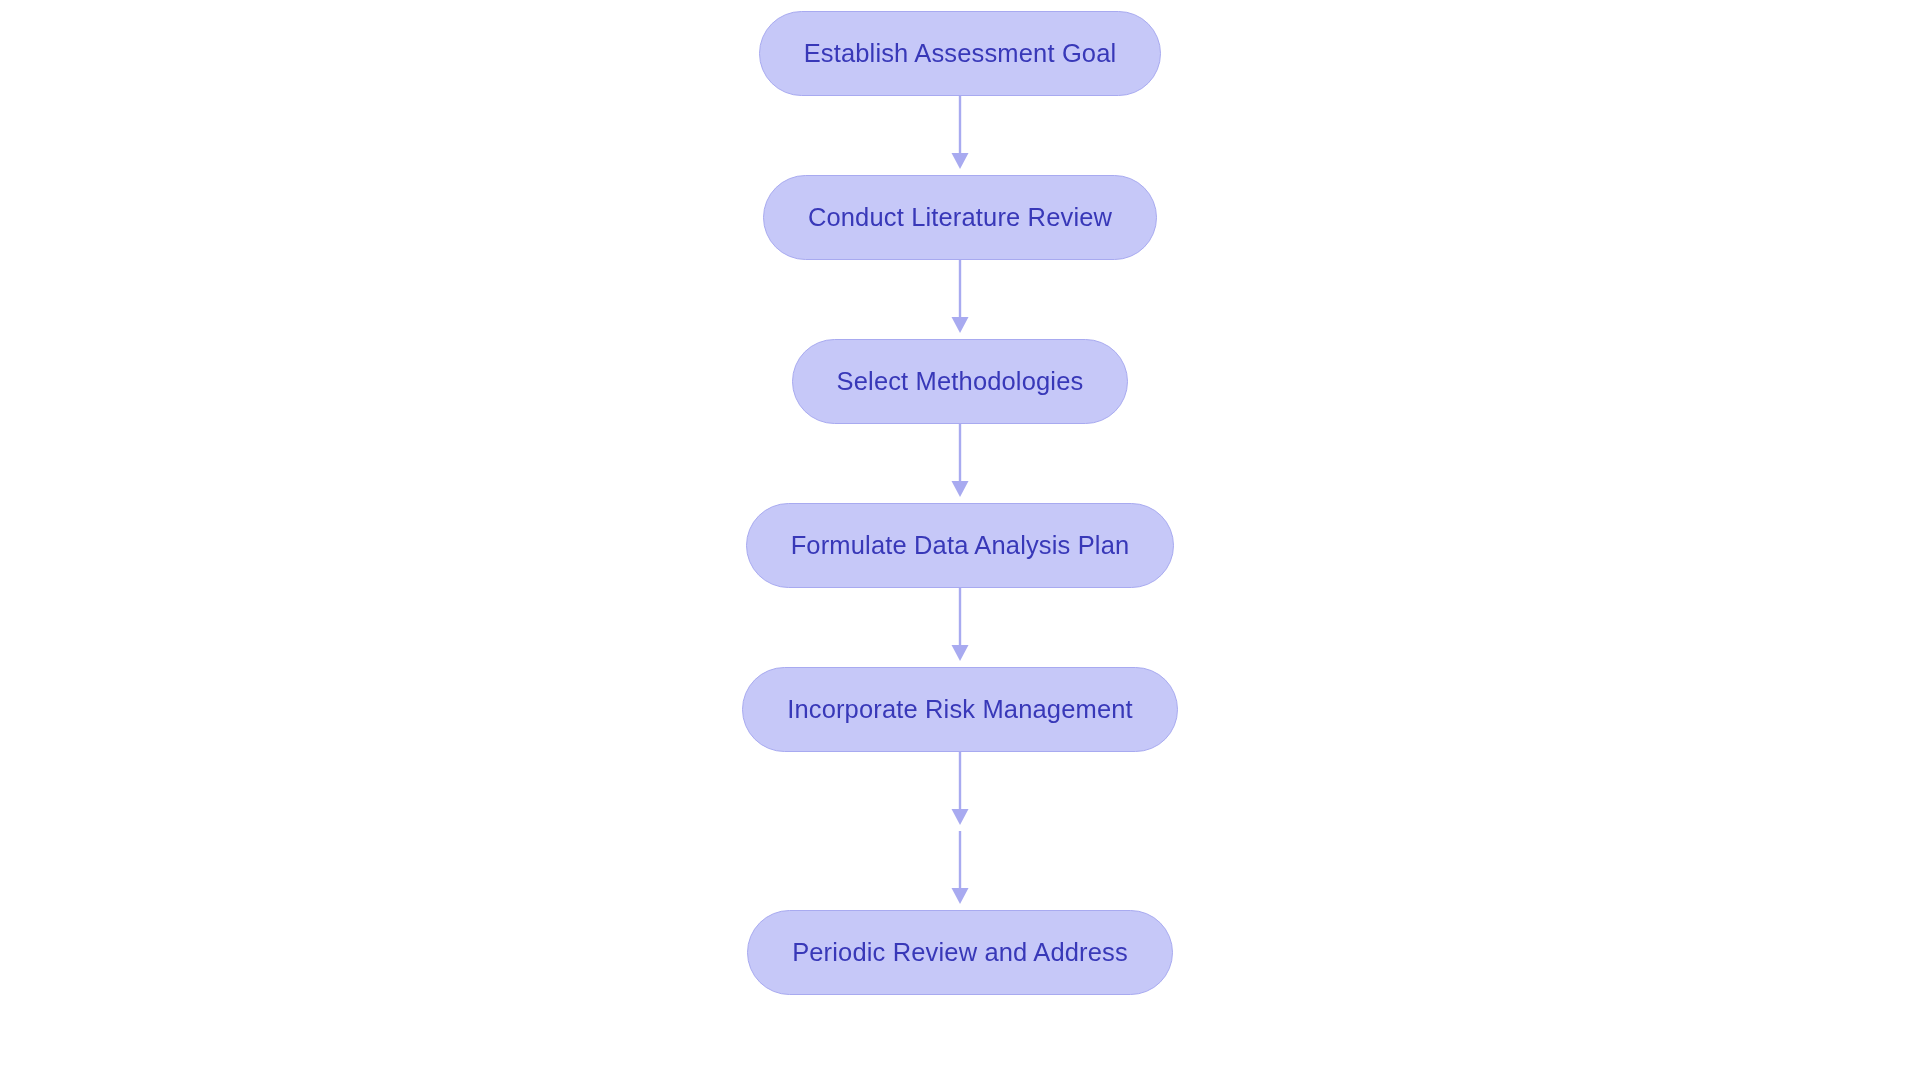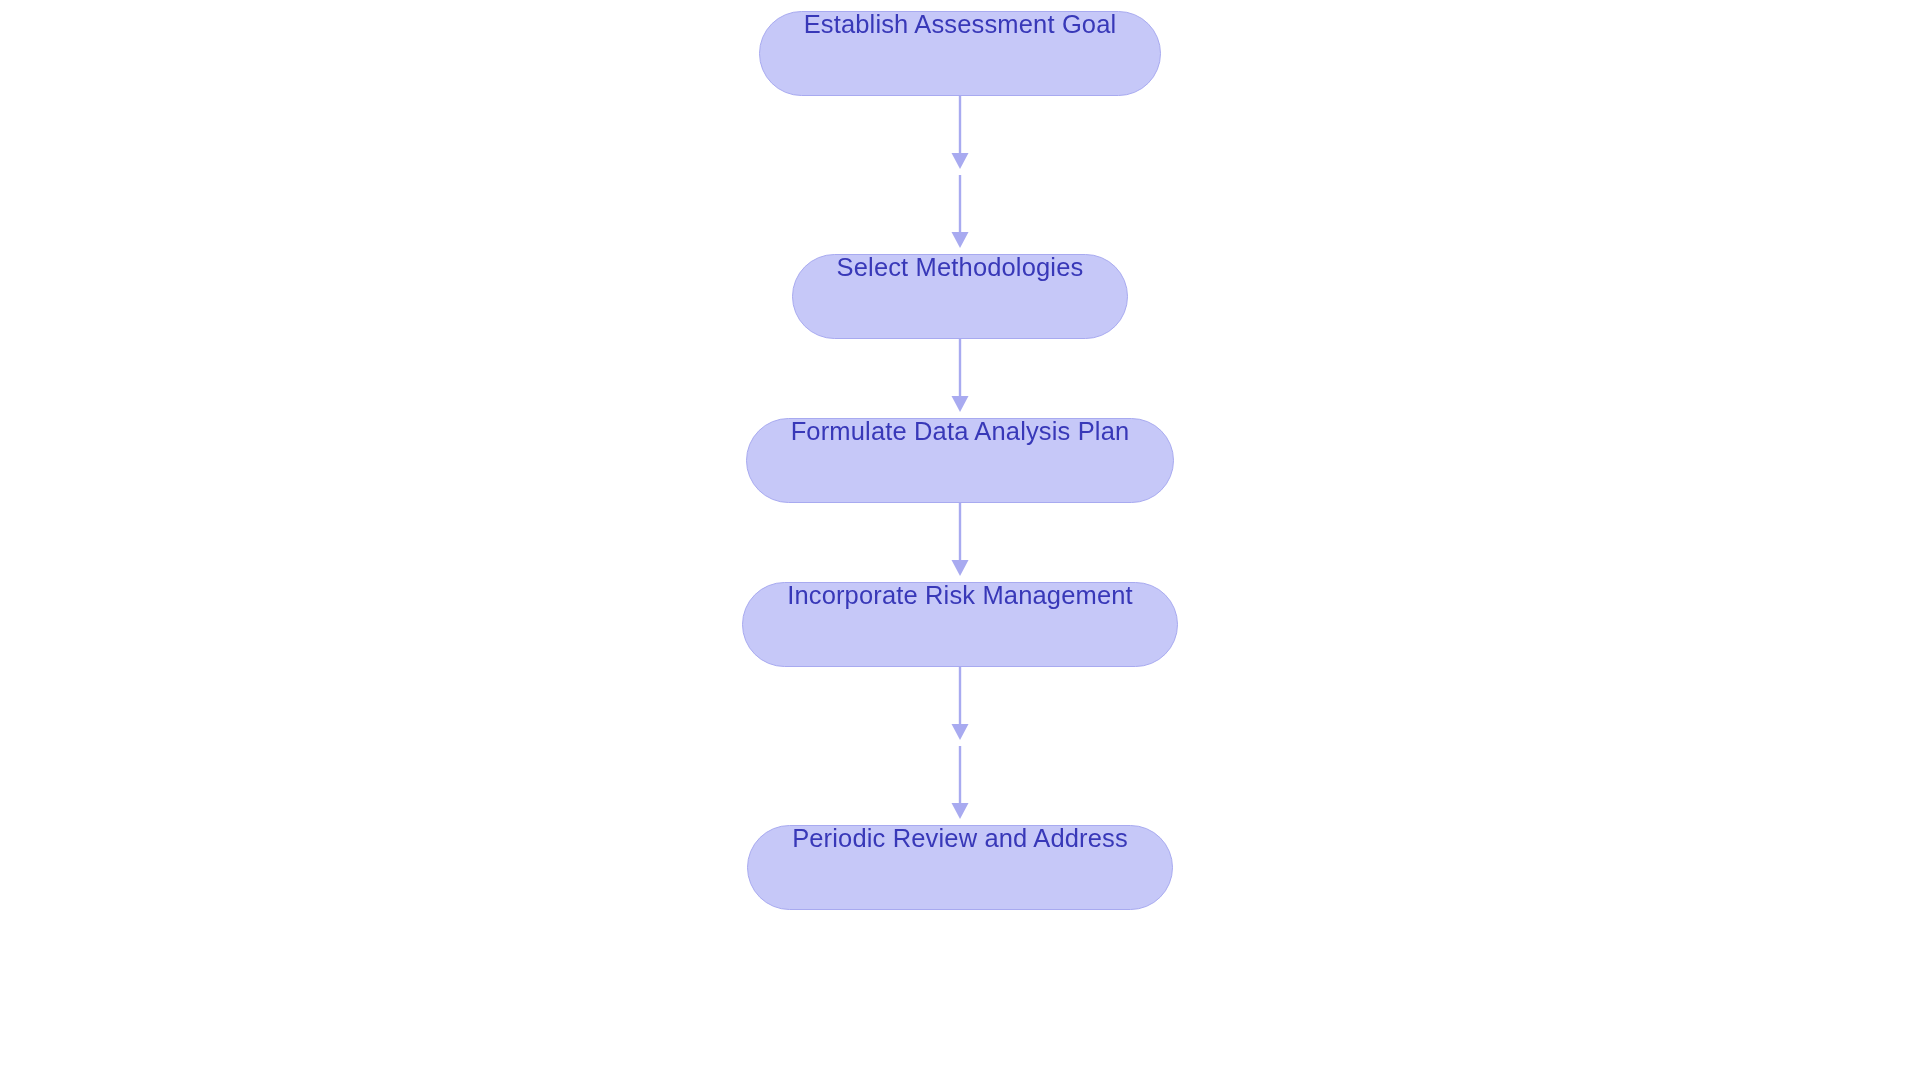--- a/index.html
+++ b/index.html
@@ -34,25 +34,26 @@
     justify-content: flex-start;
     padding-top: 11px;
     box-sizing: border-box;
   }
 
   .flow-node {
     position: relative;
     height: 85px;
     box-sizing: border-box;
     display: flex;
+    align-items: center;
     justify-content: center;
     border-radius: 9999px;
     background: #c6c8f8;
     border: 1.4px solid #a8aaf0;
-    padding: 0 44px;
+    padding: 17px 44px;
     flex: 0 0 auto;
   }
 
   .flow-node-label {
     font-size: 25.5px;
     line-height: 1;
     color: #3838b8;
     white-space: nowrap;
     letter-spacing: 0.15px;
     font-weight: 400;
@@ -94,20 +95,23 @@
       <span class="flow-node-label">Establish Assessment Goal</span>
     </div>
 
     <div class="flow-connector">
       <svg viewBox="0 0 26 79" xmlns="http://www.w3.org/2000/svg" aria-hidden="true">
         <path class="connector-line" d="M13 0 L13 58"></path>
         <path class="connector-head" d="M4.5 57 L21.5 57 L13 73 Z"></path>
       </svg>
     </div>
 
+    <div class="flow-node">
+      <span class="flow-node-label">Conduct Literature Review</span>
+    </div>
 
     <div class="flow-connector">
       <svg viewBox="0 0 26 79" xmlns="http://www.w3.org/2000/svg" aria-hidden="true">
         <path class="connector-line" d="M13 0 L13 58"></path>
         <path class="connector-head" d="M4.5 57 L21.5 57 L13 73 Z"></path>
       </svg>
     </div>
 
     <div class="flow-node">
       <span class="flow-node-label">Select Methodologies</span>

